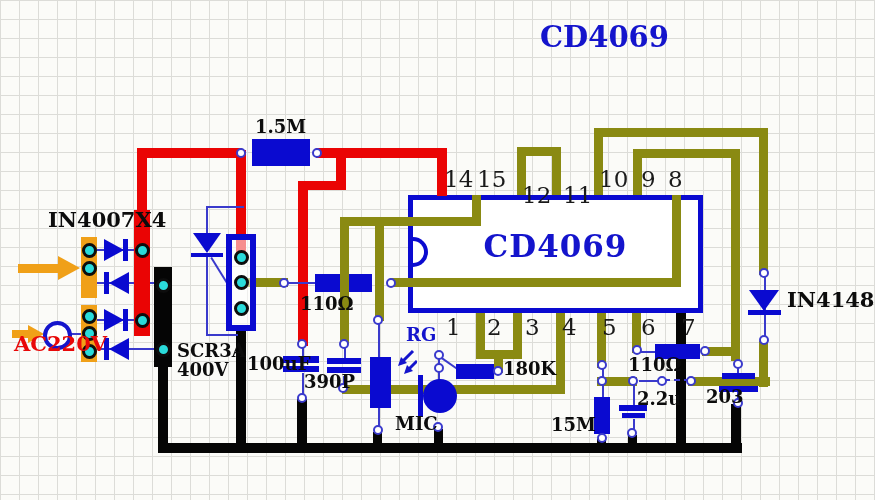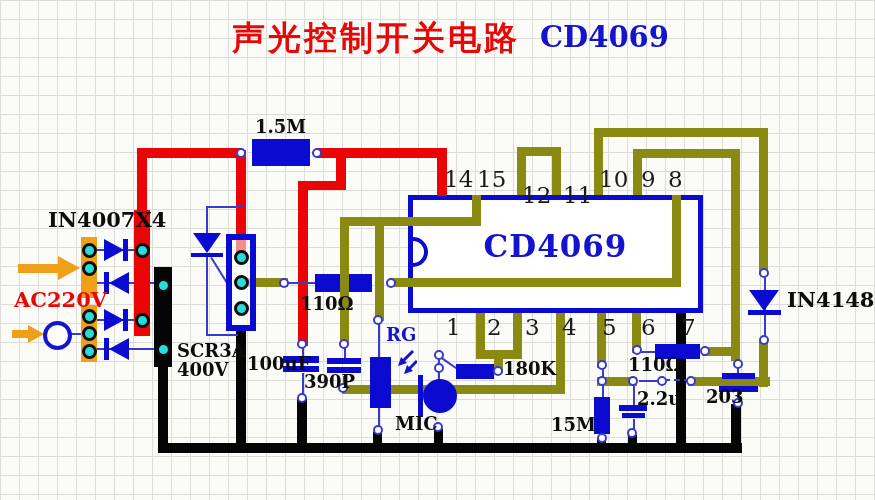--- a/index.html
+++ b/index.html
@@ -40,29 +40,28 @@
   #lamp{position:absolute;left:43px;top:321px;width:29px;height:29px;border:4px solid #1515cc;
     border-radius:50%;background:#fff;box-sizing:border-box;z-index:4;}
   #mic-circle{position:absolute;left:423px;top:379px;width:34px;height:34px;
     background:#0a0ad0;border-radius:50%;z-index:5;}
   #rg-rect{position:absolute;left:370px;top:357px;width:21px;height:51px;background:#0a0ad0;z-index:5;}
   #title-main{position:absolute;left:232px;top:16px;font-size:33px;font-weight:bold;
     color:#e80808;letter-spacing:3px;z-index:7;font-family:"DejaVu Sans","Liberation Sans",sans-serif;}
   #title-chip{position:absolute;left:540px;top:20px;font-size:29px;font-weight:bold;
     color:#1414cc;z-index:7;}
   .blue-txt{color:#1414cc;}
-  .red-txt{color:#e80808;}
+  .red-txt{color:#e80808;margin-top:44px;}
   .sm{font-size:21px;}
 </style>
 </head>
 <body>
 
 <div id="canvas">
 
-  <div id="title-main">声光控制开关电路</div>
   <div id="title-chip">CD4069</div>
 
   <div id="ic">
     <div id="ic-notch"></div>
   </div>
   <div id="ic-name">CD4069</div>
 
   <span class="pin" style="left:444px;top:168px">14</span>
   <span class="pin" style="left:477px;top:168px">15</span>
   <span class="pin" style="left:522px;top:184px">12</span>
@@ -137,21 +136,21 @@
   <div class="comp" style="left:748px;top:310px;width:33px;height:5px"></div>
 
   <span class="lbl sm" style="left:48px;top:209px">IN4007X4</span>
   <span class="lbl sm red-txt" style="left:14px;top:289px">AC220V</span>
   <span class="lbl" style="left:177px;top:342px">SCR3A</span>
   <span class="lbl" style="left:177px;top:361px">400V</span>
   <span class="lbl" style="left:255px;top:118px">1.5M</span>
   <span class="lbl" style="left:300px;top:295px">110Ω</span>
   <span class="lbl" style="left:247px;top:355px">100uF</span>
   <span class="lbl" style="left:304px;top:373px">390P</span>
-  <span class="lbl blue-txt" style="left:386px;top:326px">RG</span>
+  <span class="lbl blue-txt" style="left:406px;top:326px">RG</span>
   <span class="lbl" style="left:395px;top:415px">MIC</span>
   <span class="lbl" style="left:503px;top:360px">180K</span>
   <span class="lbl" style="left:551px;top:416px">15M</span>
   <span class="lbl" style="left:628px;top:356px">110Ω</span>
   <span class="lbl" style="left:637px;top:390px">2.2u</span>
   <span class="lbl" style="left:706px;top:388px">203</span>
   <span class="lbl sm" style="left:787px;top:289px">IN4148</span>
 
 <div class="wire red" style="left: 137px; top: 148px; width: 10px; height: 70px;"></div>
     <div class="wire red" style="left: 137px; top: 148px; width: 105px; height: 10px;"></div>

